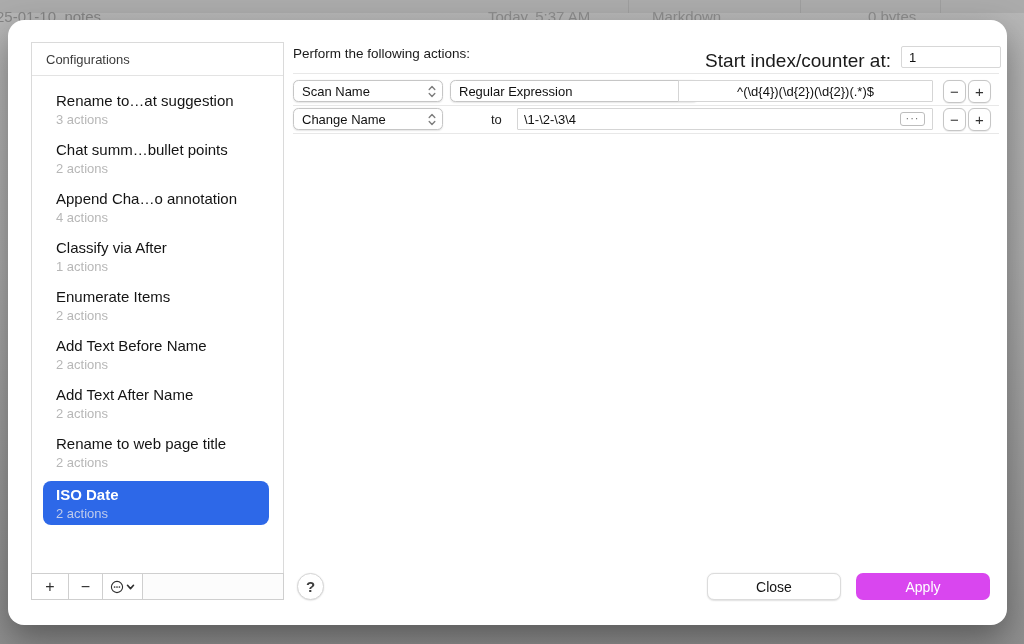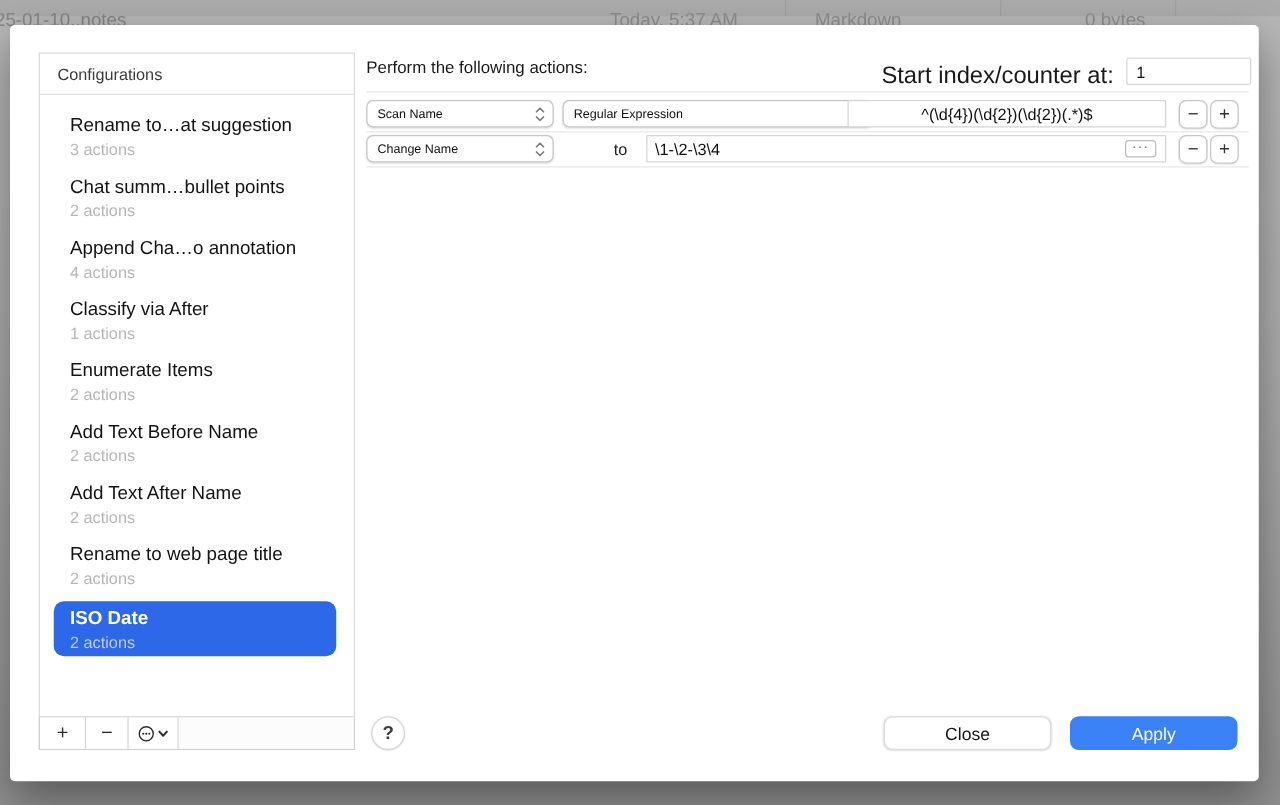--- a/index.html
+++ b/index.html
@@ -12,21 +12,21 @@
   .bg-coldiv { position:absolute; top:0; width:1px; height:13px; background:#9e9e9e; }
   .bg-filerow { position:absolute; top:8px; left:0; right:0; height:22px; color:#8d8d8d; font-size:15px; }
   .bg-filerow span { position:absolute; white-space:nowrap; }
   .bg-name { left:-4px; color:#858585; }
   .bg-date { left:488px; }
   .bg-kind { left:652px; }
   .bg-size { left:868px; }
 
   
   .dialog { position:absolute; left:8px; top:20px; width:999px; height:605px;
-    background:#ffffff; border-radius:4px; box-shadow:0 14px 34px rgba(0,0,0,.38); }
+    background:#ffffff; border-radius:16px; box-shadow:0 14px 34px rgba(0,0,0,.38); }
 
   
   .sidebar { position:absolute; left:23px; top:22px; width:253px; height:558px;
     border:1px solid #dadada; background:#fff; }
   .sb-header { height:33px; line-height:33px; padding-left:14px; font-size:13px; color:#3c3c3c;
     border-bottom:1px solid #e3e3e3; }
   .sb-list { position:absolute; top:34px; left:0; right:0; bottom:27px; padding-top:12px; overflow:hidden; }
   .sb-item { height:45px; margin-bottom:4px; padding:2px 10px 0 24px; cursor:default; }
   .sb-item .t { display:block; font-size:15px; color:#141414; line-height:19px;
     white-space:nowrap; overflow:hidden; }
@@ -45,21 +45,21 @@
   
   .rp-actions-label { position:absolute; left:285px; top:26px; font-size:13.5px; color:#1a1a1a; }
   .rp-start-label { position:absolute; right:116px; top:30px; font-size:19px; color:#1a1a1a; }
   .rp-start-field { position:absolute; right:6px; top:26px; width:100px; height:22px;
     border:1px solid #d7d7d7; border-radius:2px; font-size:13px; color:#111; padding:0 7px;
     font-family:inherit; background:#fff; }
   .rp-sep { position:absolute; left:285px; right:8px; height:1px; background:#e8e8e8; }
 
   .popup { position:absolute; height:22px; background:#fff; border:1px solid #c6c6c6; border-radius:5.5px;
     box-shadow:0 .5px 1.5px rgba(0,0,0,.10); display:flex; align-items:center;
-    padding:0 6px 0 8px; font-size:10px; color:#111; cursor:default; }
+    padding:0 6px 0 8px; font-size:13px; color:#111; cursor:default; }
   .popup .lbl { flex:1; white-space:nowrap; overflow:hidden; }
   .popup svg { flex:none; margin-left:6px; }
 
   .tfield { position:absolute; height:22px; border:1px solid #d5d5d5; background:#fff;
     font-size:13px; color:#111; padding:0 6px; font-family:inherit; border-radius:1px; }
 
   .rowbtn { position:absolute; width:23px; height:23px; border:1px solid #c6c6c6; border-radius:6px;
     background:#fff; box-shadow:0 .5px 1px rgba(0,0,0,.08); font-size:15px; color:#333;
     display:flex; align-items:center; justify-content:center; cursor:default; }
 
@@ -71,21 +71,21 @@
 
   .help-btn { position:absolute; left:289px; top:553px; width:27px; height:27px; border-radius:50%;
     background:#fff; border:1px solid #d6d6d6; box-shadow:0 .5px 1.5px rgba(0,0,0,.15);
     font-size:15px; font-weight:bold; color:#3c3c3c; display:flex; align-items:center; justify-content:center;
     cursor:default; }
 
   .btn { position:absolute; top:553px; width:134px; height:27px; border-radius:7px; font-size:14px;
     display:flex; align-items:center; justify-content:center; cursor:default; }
   .btn-close { left:699px; background:#fff; border:1px solid #dcdcdc; box-shadow:0 .5px 1.5px rgba(0,0,0,.12);
     color:#141414; }
-  .btn-apply { left:848px; background:#3b82f6; color:#ffffff; }
+  .btn-apply { left:848px; background:#d946ef; color:#ffffff; }
 </style>
 </head>
 <body>
 
 <div class="bg-topband"></div>
 <div class="bg-coldiv" style="left:628px;"></div>
 <div class="bg-coldiv" style="left:800px;"></div>
 <div class="bg-coldiv" style="left:940px;"></div>
 <div class="bg-filerow">
   <span class="bg-name">25-01-10..notes</span>

